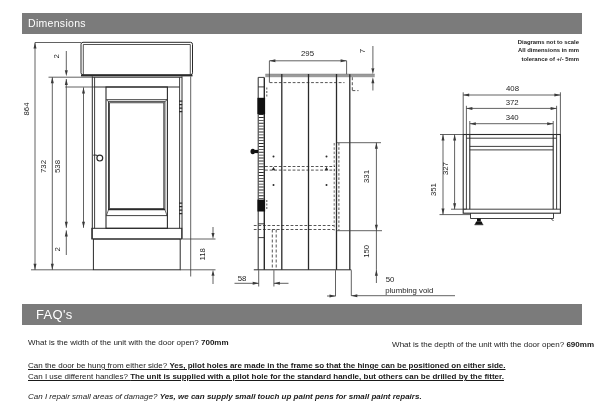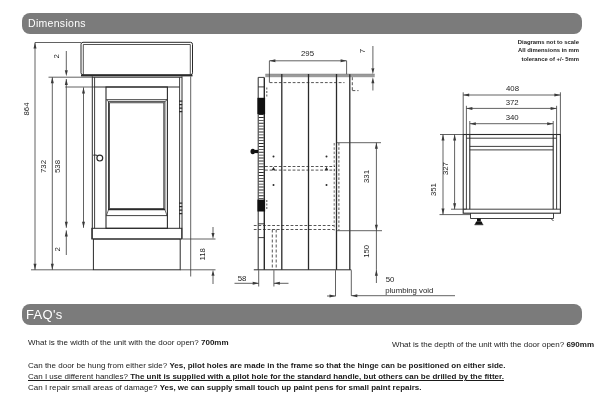--- a/index.html
+++ b/index.html
@@ -1,26 +1,26 @@
 <!DOCTYPE html>
 <html><head>
 <meta charset="utf-8">
 <style>
   html,body { margin:0; padding:0; background:#ffffff; }
   body { width:600px; height:406px; position:relative; font-family:"Liberation Sans", sans-serif; }
   .bar { position:absolute; left:22px; width:560px; height:21px; background:#7b7b7b; color:#ffffff;
-         font-size:10.5px; line-height:21px; padding-left:6px; box-sizing:border-box; letter-spacing:0.3px;border-radius:8px; }
+         font-size:10.5px; line-height:21px; padding-left:6px; box-sizing:border-box; letter-spacing:0.3px; }
   #svgwrap { position:absolute; left:0; top:0; }
   .faq { position:absolute; left:28px; width:566px; font-size:8px; color:#1a1a1a; }
   .faq b { font-weight:bold; }
 </style>
 </head>
 <body>
 <div class="bar" style="top:13px;">Dimensions</div>
-<div class="bar" style="top:304px; font-size:13px; padding-left:4px;">FAQ's</div>
+<div class="bar" style="top:304px; font-size:13px; padding-left:14px;">FAQ's</div>
 <div id="svgwrap">
 <svg width="600" height="406" viewBox="0 0 600 406" font-family="Liberation Sans, sans-serif">
 <rect x="81" y="42.3" width="111.5" height="32.5" stroke="#2a2a2a" stroke-width="1.0" fill="none" rx="2"></rect>
 <line x1="83.3" y1="44.5" x2="190.3" y2="44.5" stroke="#2a2a2a" stroke-width="0.8"></line>
 <line x1="83.3" y1="44.5" x2="83.3" y2="74.8" stroke="#2a2a2a" stroke-width="0.8"></line>
 <line x1="190.3" y1="44.5" x2="190.3" y2="74.8" stroke="#2a2a2a" stroke-width="0.8"></line>
 <rect x="81" y="74.6" width="111.5" height="1.8000000000000114" fill="#2a2a2a"></rect>
 <line x1="92.3" y1="76.4" x2="92.3" y2="239" stroke="#2a2a2a" stroke-width="1.0"></line>
 <line x1="94.6" y1="77.3" x2="94.6" y2="228.3" stroke="#2a2a2a" stroke-width="0.9"></line>
 <line x1="182.0" y1="76.4" x2="182.0" y2="239" stroke="#2a2a2a" stroke-width="1.0"></line>
@@ -193,15 +193,15 @@
 <line x1="440.0" y1="134.5" x2="463.2" y2="134.5" stroke="#3a3a3a" stroke-width="0.8"></line>
 <line x1="439.5" y1="214.6" x2="470.0" y2="214.6" stroke="#3a3a3a" stroke-width="0.8"></line>
 <text x="435.7" y="189.6" font-size="7.8" text-anchor="middle" font-weight="normal" fill="#1c1c1c" transform="rotate(-90 435.7 189.6)">351</text>
 <text x="579" y="43.5" font-size="5.9" text-anchor="end" font-weight="bold" fill="#222">Diagrams not to scale</text>
 <text x="579" y="52.0" font-size="5.9" text-anchor="end" font-weight="bold" fill="#222">All dimensions in mm</text>
 <text x="579" y="60.5" font-size="5.9" text-anchor="end" font-weight="bold" fill="#222">tolerance of +/- 5mm</text>
 </svg>
 </div>
 <div class="faq" style="top:340px;text-align:right;">What is the depth of the unit with the door open? <b>690mm</b></div>
 <div class="faq" style="top:338px;">What is the width of the unit with the door open? <b>700mm</b></div>
-<div class="faq" style="top:361px;">Can the door be hung from either side? <b>Yes, pilot holes are made in the frame so that the hinge can be positioned on either side.</b></div>
+<div class="faq" style="top:361px;text-decoration:underline;">Can the door be hung from either side? <b>Yes, pilot holes are made in the frame so that the hinge can be positioned on either side.</b></div>
 <div class="faq" style="top:372px;text-decoration:underline;">Can I use different handles? <b>The unit is supplied with a pilot hole for the standard handle, but others can be drilled by the fitter.</b></div>
-<div class="faq" style="top:383px;">Can I repair small areas of damage? <b>Yes, we can supply small touch up paint pens for small paint repairs.</b></div>
+<div class="faq" style="top:392px;font-style:italic;">Can I repair small areas of damage? <b>Yes, we can supply small touch up paint pens for small paint repairs.</b></div>
 
 </body></html>

